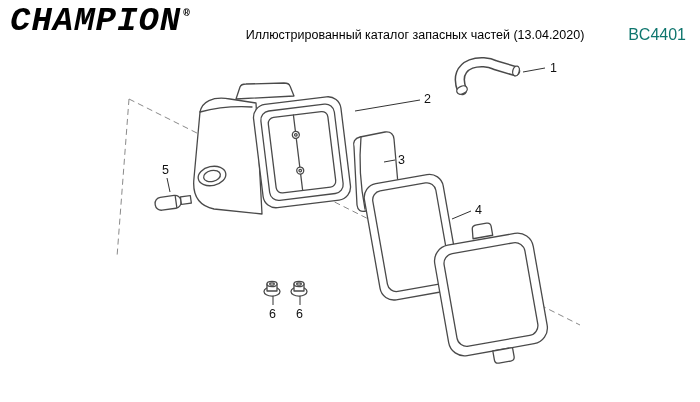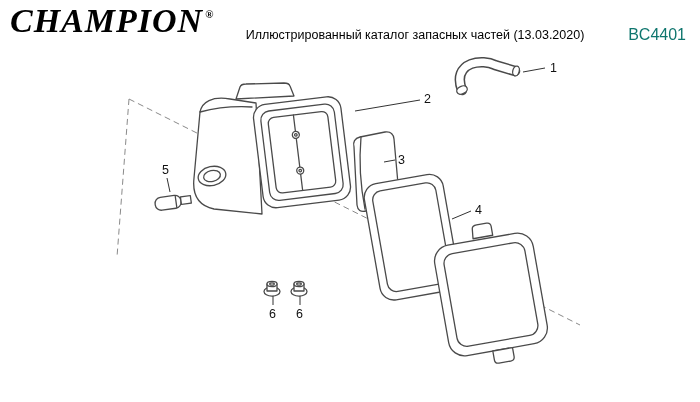--- a/index.html
+++ b/index.html
@@ -1,38 +1,38 @@
 <!DOCTYPE html>
 <html><head>
 <meta charset="utf-8">
 <style>
   html,body{margin:0;padding:0;}
   body{width:700px;height:402px;background:#fff;font-family:"Liberation Sans",sans-serif;overflow:hidden;}
   .page{position:relative;width:700px;height:402px;background:#fff;}
-  .logo{position:absolute;left:10px;top:2px;font-family:Liberation Serif, serif;font-style:italic;font-weight:bold;font-size:34px;letter-spacing:1px;color:#000;white-space:nowrap;}
+  .logo{position:absolute;left:10px;top:2px;font-family:Liberation Mono, monospace;font-style:italic;font-weight:bold;font-size:34px;letter-spacing:1px;color:#000;white-space:nowrap;}
   .logo .rmark{font-size:11px;font-style:normal;font-weight:bold;position:relative;top:-14px;left:2px;}
   .subtitle{position:absolute;left:415px;top:28px;transform:translateX(-50%);font-size:12.5px;color:#000;white-space:nowrap;}
   .model{position:absolute;right:14px;top:26px;font-size:16px;color:#0f766e;}
   svg{position:absolute;left:0;top:0;}
   .ln{fill:none;stroke:#4a4a4a;stroke-width:1.3;stroke-linejoin:round;stroke-linecap:round;}
   .fw{fill:#fff;stroke:#4a4a4a;stroke-width:1.3;stroke-linejoin:round;stroke-linecap:round;}
   .dash{fill:none;stroke:#8a8a8a;stroke-width:1;stroke-dasharray:6 4;}
   .leader{fill:none;stroke:#333;stroke-width:1;}
   .callout{font:12.5px "Liberation Sans",sans-serif;fill:#111;}
 </style>
 </head>
 <body>
 
 <div class="page">
 
   <div class="logo">
     <span>CHAMPION</span><span class="rmark">®</span>
   </div>
 
-  <div class="subtitle">Иллюстрированный каталог запасных частей (13.03.2020)</div>
+  <div class="subtitle">Иллюстрированный каталог запасных частей (13.04.2020)</div>
 
   <div class="model">BC4401</div>
 
   <svg viewBox="0 0 700 402" width="700" height="402">
 
     <line class="dash" x1="129" y1="99" x2="117" y2="257"></line>
     <line class="dash" x1="129" y1="99" x2="580" y2="325"></line>
 
     <g>
       <path class="fw" d="M256,103 L230,99 C212,96 202,102 200,112 L194,178 C192,196 200,206 214,209 L262,214 Z"></path>

